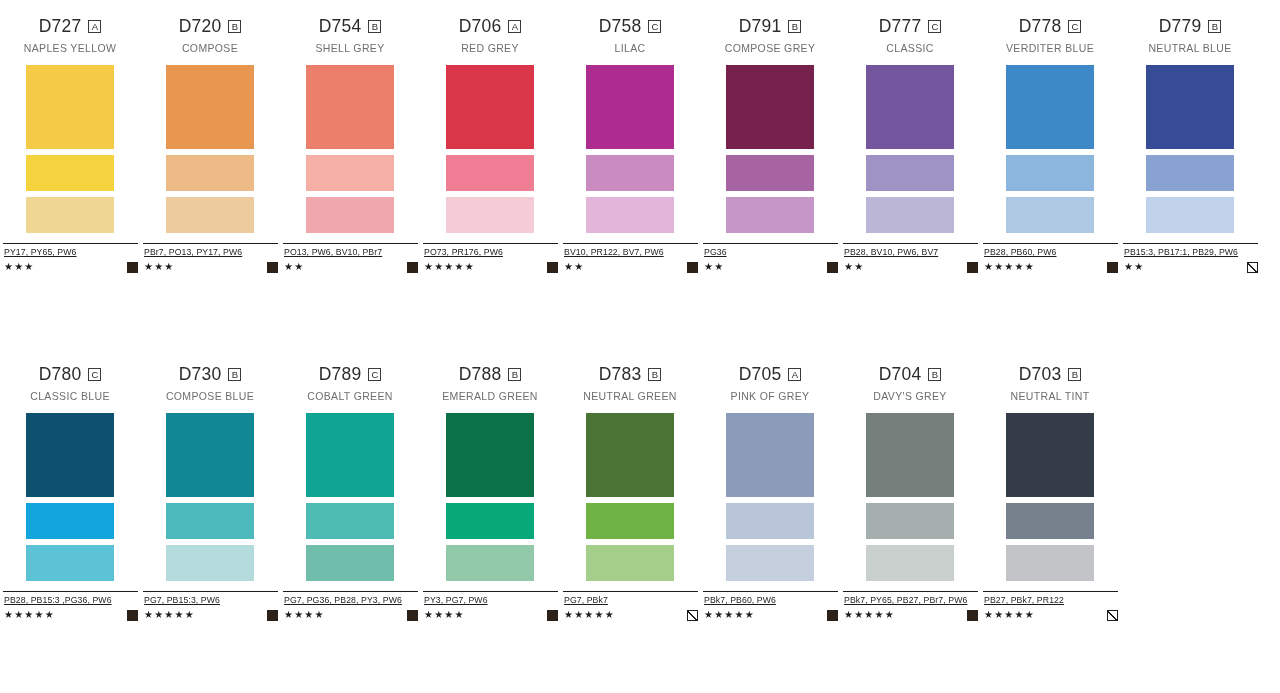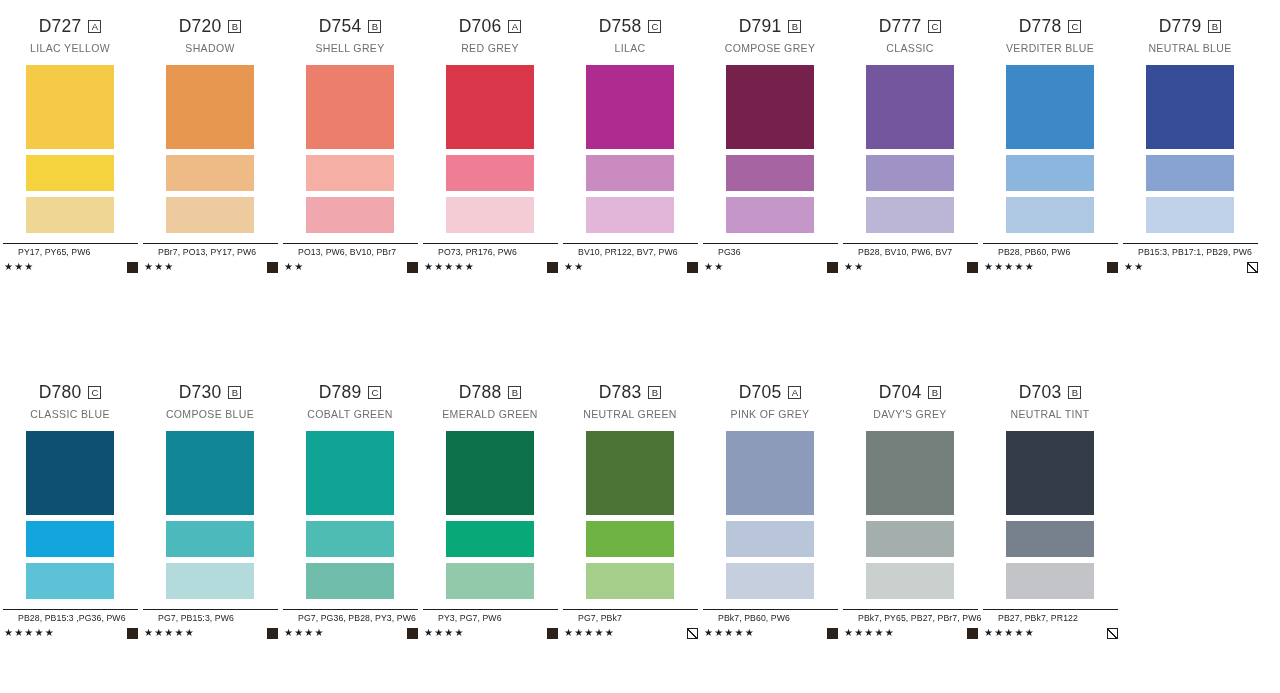--- a/index.html
+++ b/index.html
@@ -15,21 +15,21 @@
     width: 1280px;
     height: 693px;
   }
   .row {
     position: absolute;
     left: 0;
     width: 1280px;
     display: flex;
   }
   .row-1 { top: 18px; }
-  .row-2 { top: 384px; }
+  .row-2 { top: 366px; }
 
   .swatch-card {
     width: 140px;
     flex: 0 0 140px;
     position: relative;
   }
 
   .card-head {
     text-align: center;
     line-height: 1;
@@ -91,21 +91,22 @@
     border-top: 1.3px solid #1d1d1d;
     margin-bottom: 3px;
     margin-left: 1px;
   }
   .pigments {
     font-size: 8.7px;
     color: #1d1d1d;
     letter-spacing: 0.1px;
     white-space: nowrap;
     height: 11px;
-    margin-left: 16px;
+    margin-left: 2px;
+    text-decoration: underline;
   }
   .rating-line {
     display: flex;
     align-items: center;
     justify-content: space-between;
     margin-top: 3px;
     height: 12px;
     margin-left: 2px;
   }
   .stars {
@@ -143,21 +144,21 @@
 <body>
 
 <div id="chart">
     <div class="row row-1">
       <div class="swatch-card">
         <div class="card-head">
           <div class="code-line">
             <span class="code">D727</span>
             <span class="series-badge">A</span>
           </div>
-          <div class="name">LILAC YELLOW</div>
+          <div class="name">NAPLES YELLOW</div>
         </div>
         <div class="swatches">
           <div class="sw sw-main" style="background: rgb(244, 202, 71);"></div>
           <div class="sw sw-mid" style="background: rgb(245, 211, 63);"></div>
           <div class="sw sw-light" style="background: rgb(239, 214, 146);"></div>
         </div>
         <div class="meta">
           <div class="rule"></div>
           <div class="pigments">PY17, PY65, PW6</div>
           <div class="rating-line">
@@ -165,21 +166,21 @@
             <div class="opacity-icon opaque"></div>
           </div>
         </div>
       </div>
       <div class="swatch-card">
         <div class="card-head">
           <div class="code-line">
             <span class="code">D720</span>
             <span class="series-badge">B</span>
           </div>
-          <div class="name">SHADOW</div>
+          <div class="name">COMPOSE</div>
         </div>
         <div class="swatches">
           <div class="sw sw-main" style="background: rgb(231, 151, 80);"></div>
           <div class="sw sw-mid" style="background: rgb(238, 186, 133);"></div>
           <div class="sw sw-light" style="background: rgb(238, 203, 158);"></div>
         </div>
         <div class="meta">
           <div class="rule"></div>
           <div class="pigments">PBr7, PO13, PY17, PW6</div>
           <div class="rating-line">

